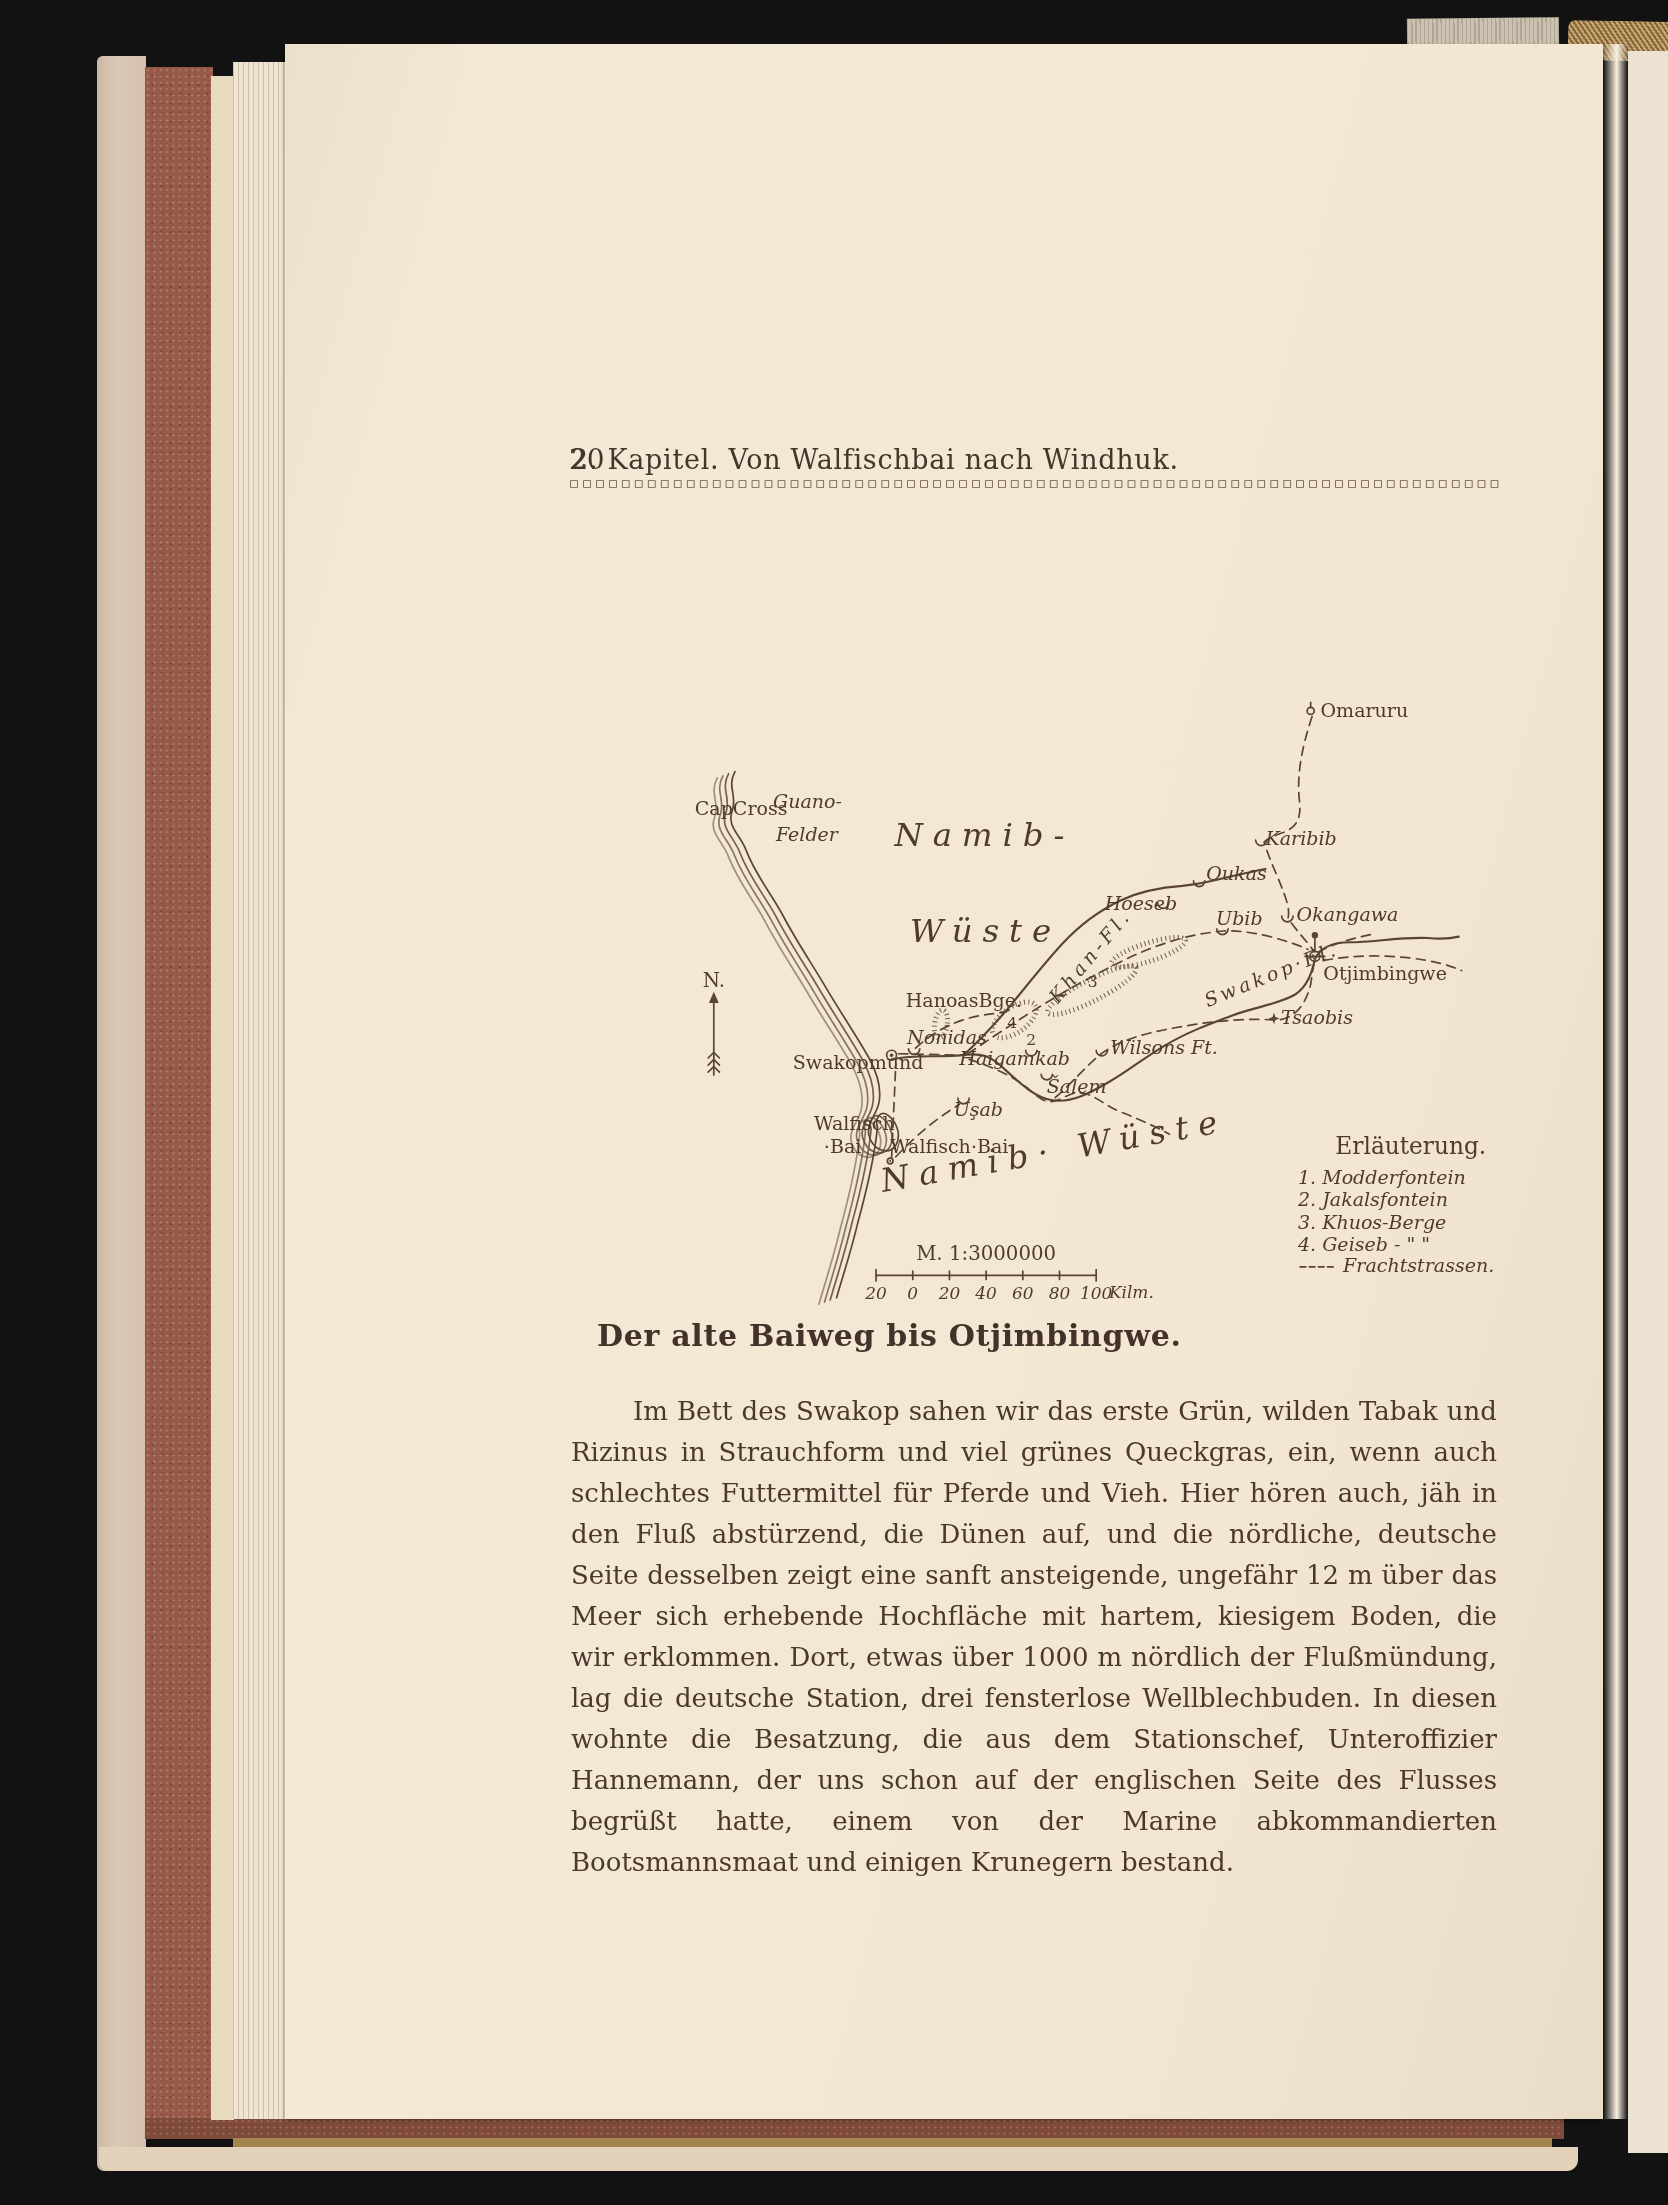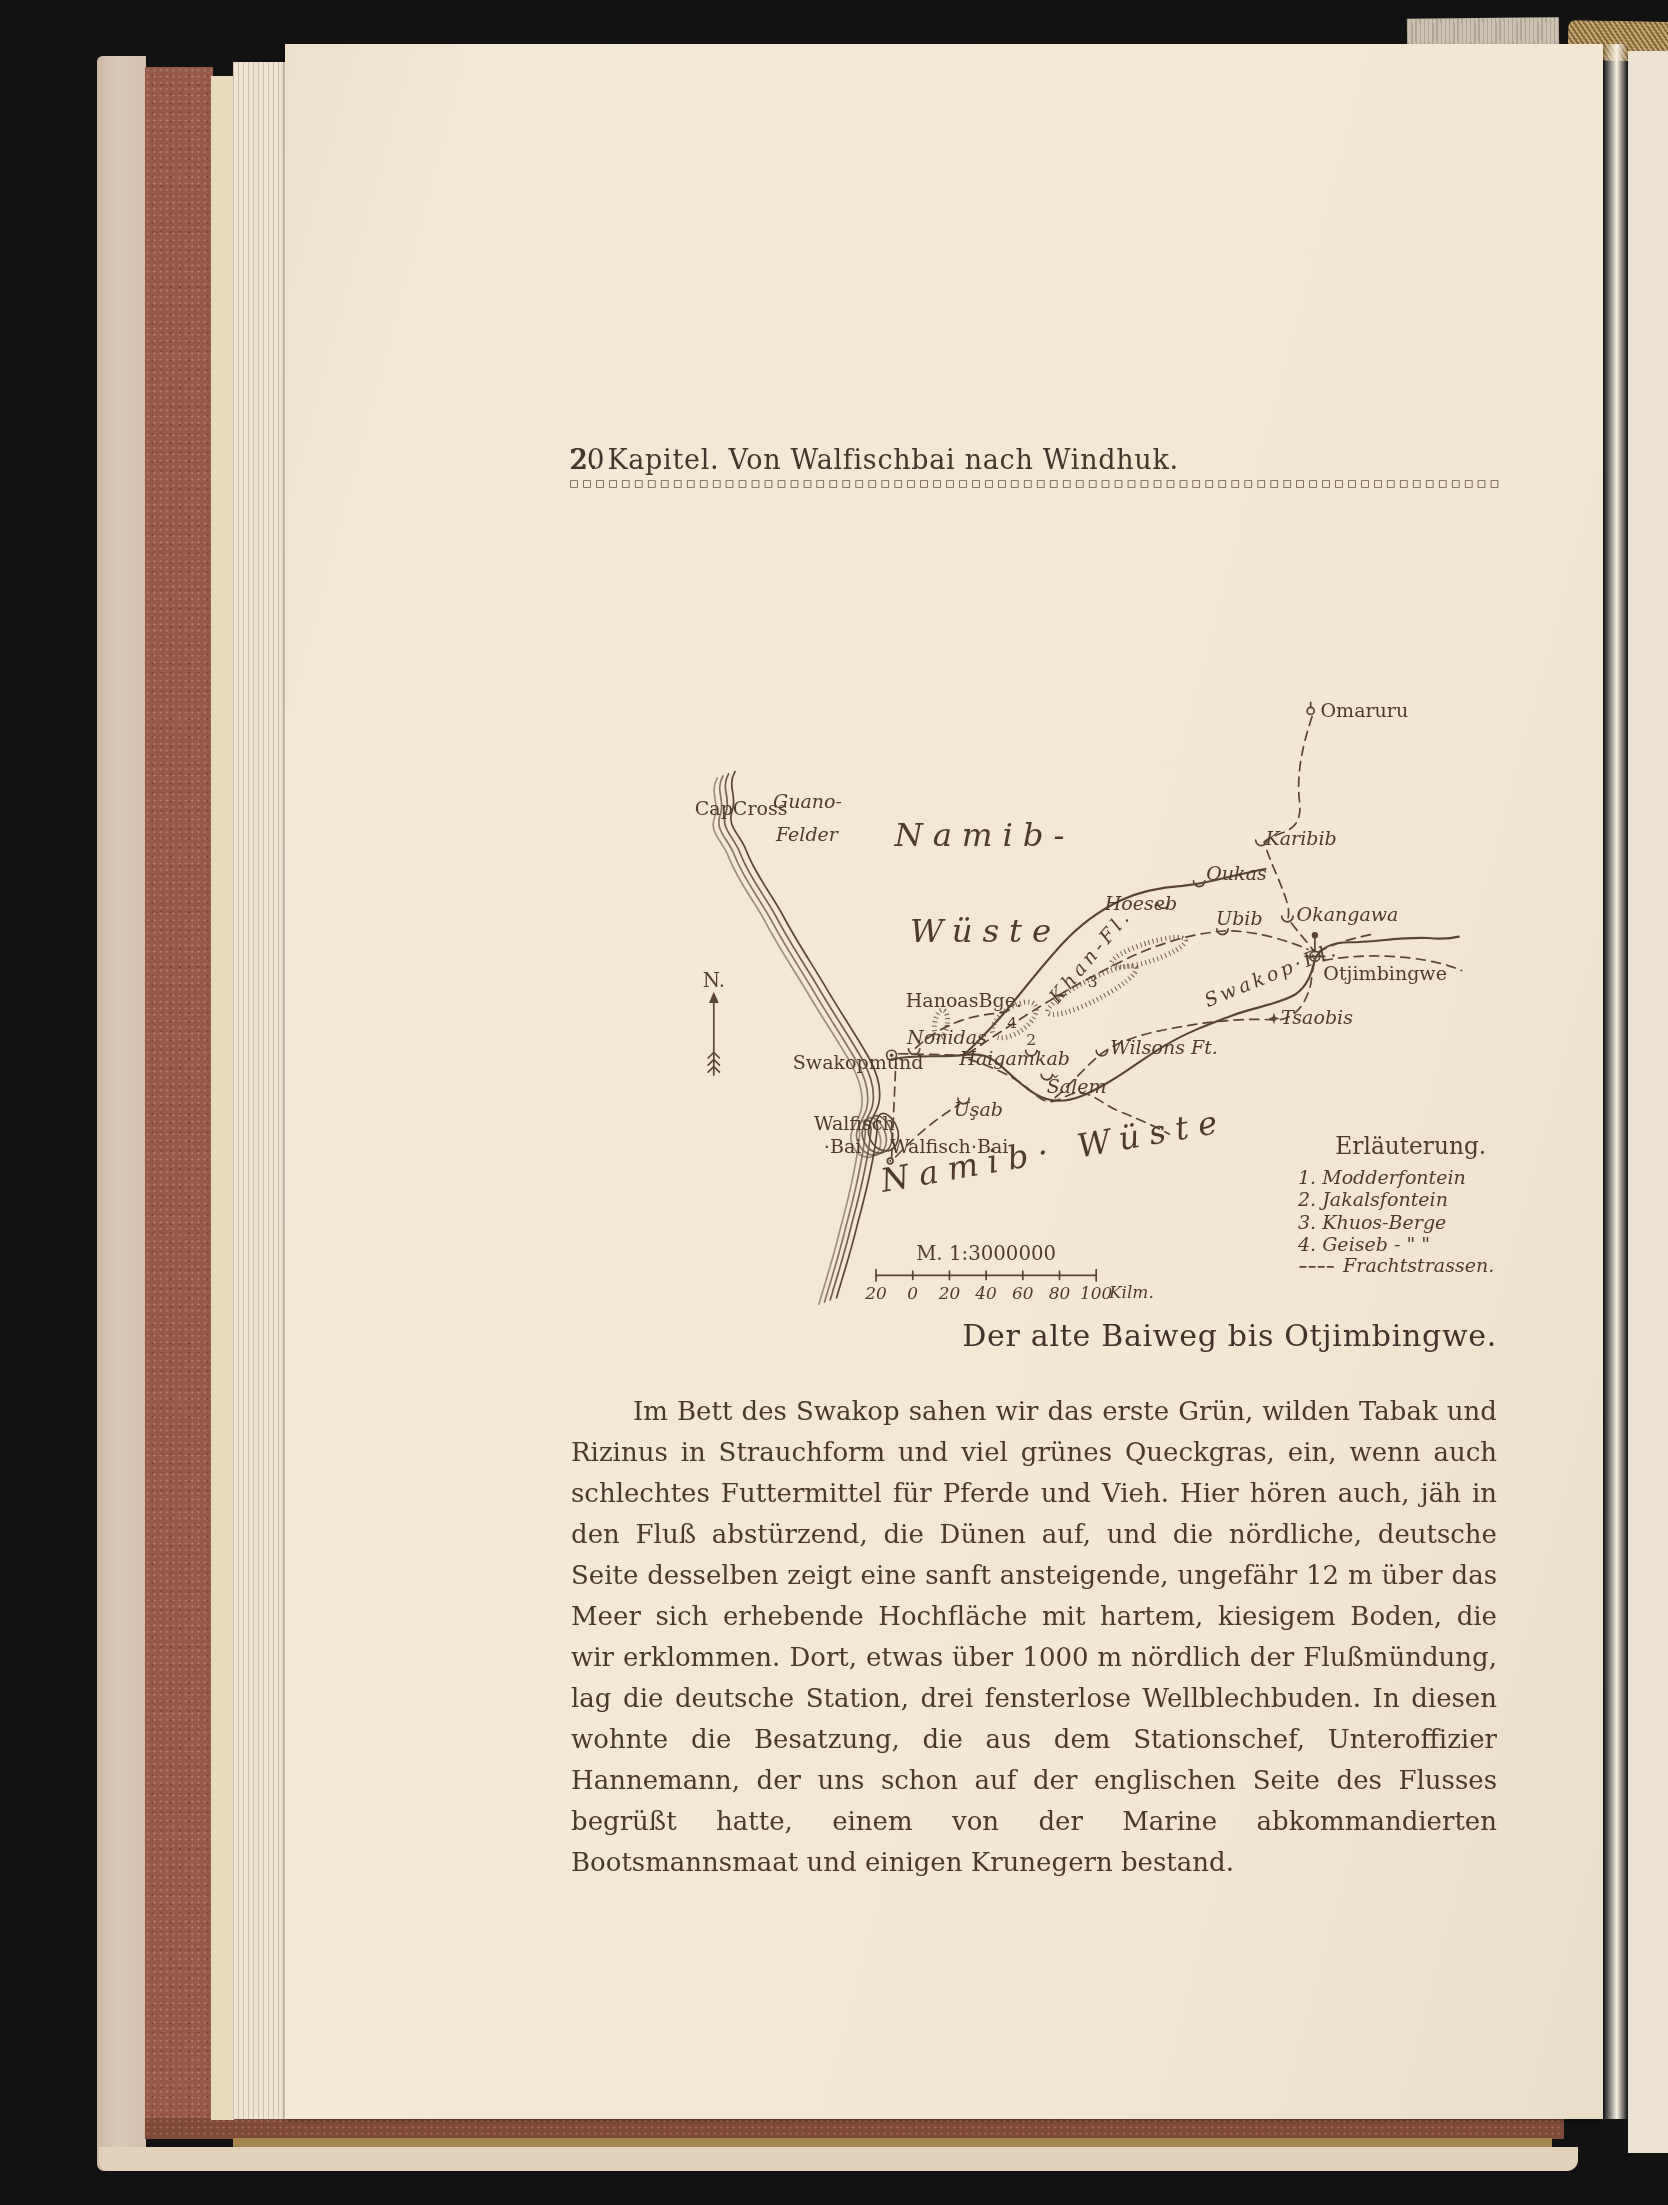--- a/index.html
+++ b/index.html
@@ -38,21 +38,21 @@
   
   .ink{color:#46352a;}
   .pagenum{left:569px;top:443px;font-size:28px;}
   .header{left:571px;top:444px;width:926px;text-align:left;font-size:27px;letter-spacing:0.7px;}
   .ornaments{left:569px;top:474px;width:931px;font-size:15px;letter-spacing:2.8px;color:#6a584a;
     font-family:"DejaVu Sans","Liberation Sans",sans-serif;white-space:nowrap;overflow:hidden;}
   .bodytext{width:926px;font-size:26px;line-height:41px;text-align:justify;color:#4a382c;}
   .bodytext p{margin:0;text-indent:62px;}
   .block1{left:571px;top:319px;}
   .block2{left:571px;top:1391px;}
-  .caption{left:571px;top:1318px;width:926px;text-align:right;font-size:30px;font-weight:normal;
+  .caption{left:597px;top:1318px;width:926px;text-align:left;font-size:30px;font-weight:bold;
     letter-spacing:0.7px;color:#43322a;}
 
   
   svg text{fill:#4f3b2c;}
   .mp{stroke:#5a4533;fill:none;stroke-width:2.4;stroke-linecap:round;}
   .river{stroke-width:3;}
   .dash{stroke-dasharray:13 9;stroke-width:2.4;}
   .hill{stroke:#5a4533;fill:none;stroke-width:7;stroke-dasharray:1.5 4.5;opacity:.8;}
   .t-it{font-style:italic;font-size:27px;}
   .t-up{font-size:27px;}

